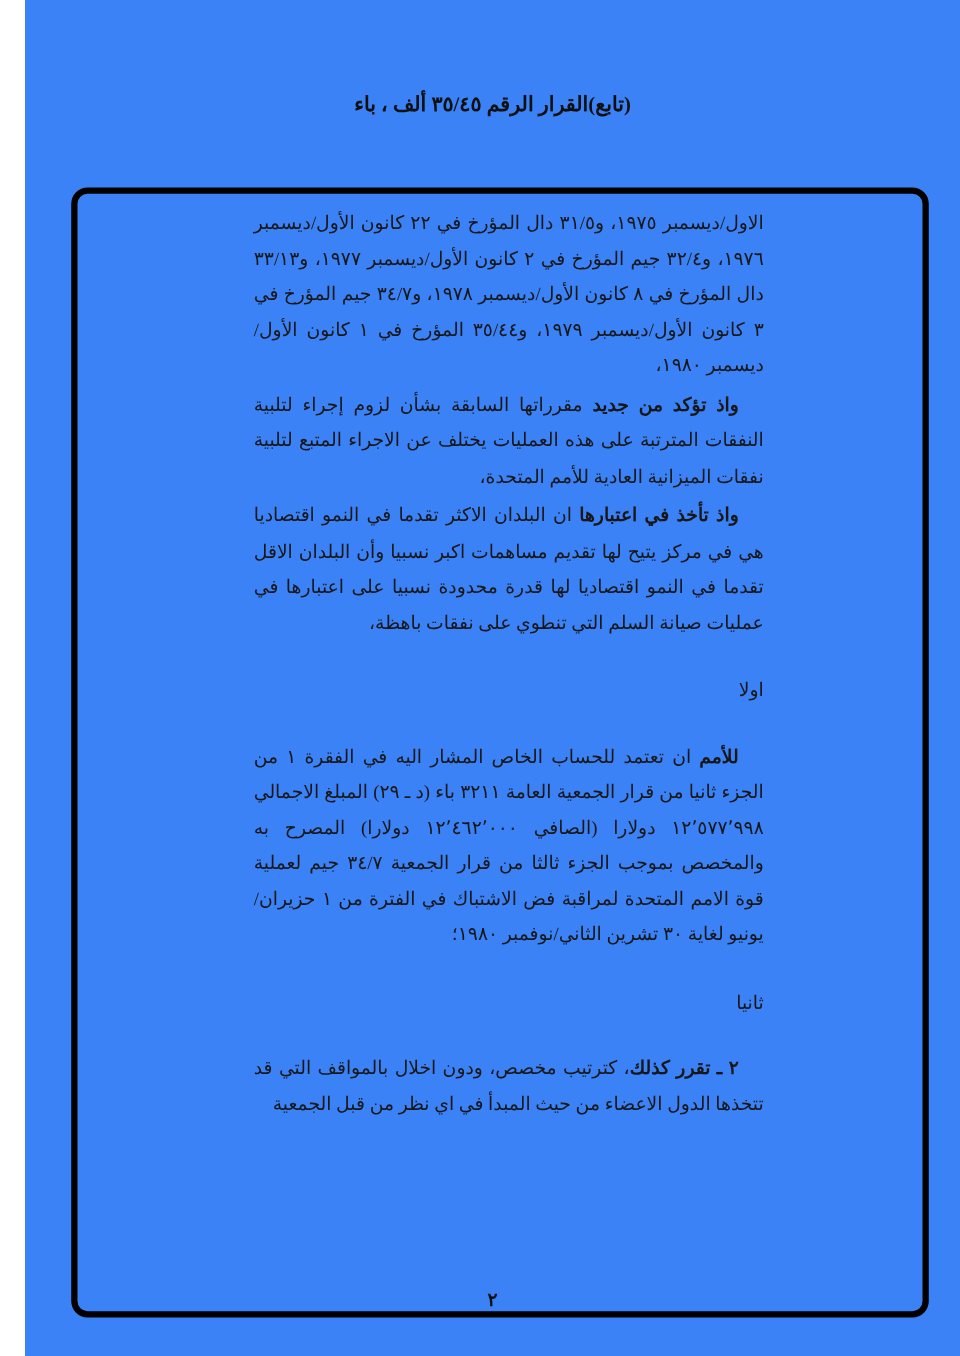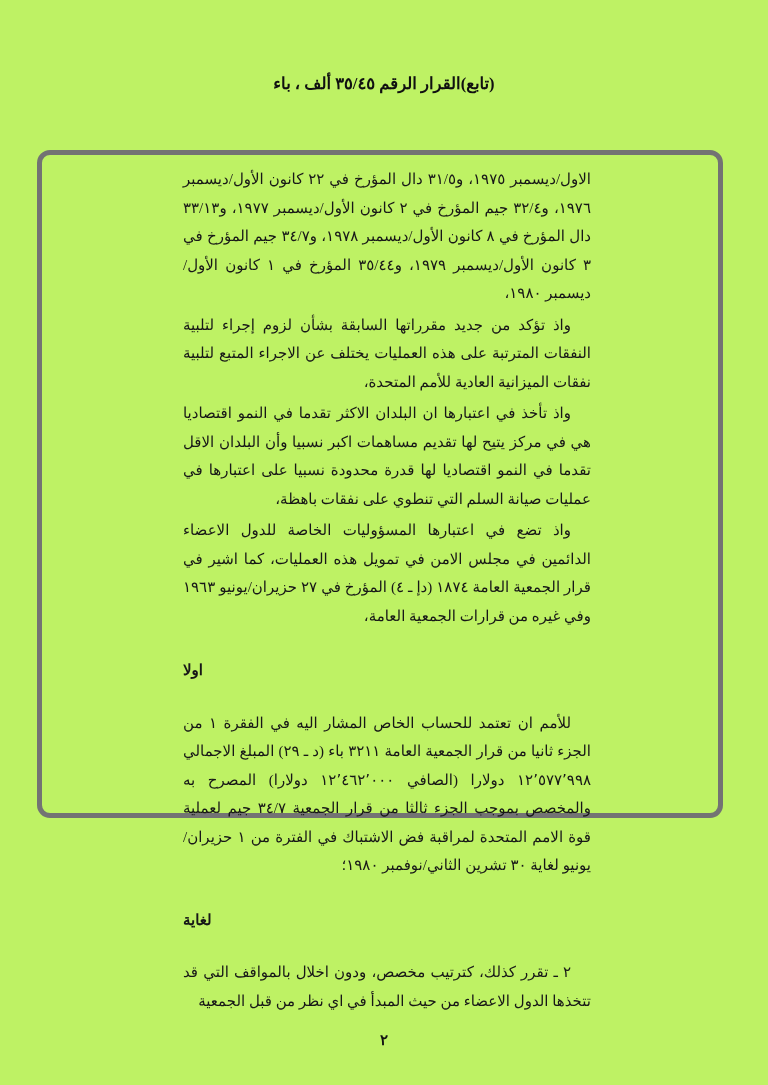--- a/index.html
+++ b/index.html
@@ -7,21 +7,22 @@
   body {
     background: #ffffff;
     font-family: "Liberation Serif", "DejaVu Serif", serif;
     color: #151515;
     position: relative;
     overflow: hidden;
   }
   .screen {
     position: absolute;
     inset: 0;
-    background: #bef264;
+    background: #3b82f6;
+    margin-left: 20px;
   }
   
   .doc-header {
     position: absolute;
     top: 74px;
     left: 0;
     right: 0;
     text-align: center;
     direction: rtl;
   }
@@ -36,46 +37,46 @@
     font-size: 9px;
     color: #2a2a2a;
     white-space: nowrap;
   }
   
   .green-box {
     position: absolute;
     left: 37px;
     top: 150px;
     width: 686px;
-    height: 668px;
-    border: 5px solid #737373;
+    height: 904px;
+    border: 5px solid #000000;
     border-radius: 13px;
     background: transparent;
   }
   
   .text-col {
     position: absolute;
     top: 10px;
     right: 127px;
     width: 408px;
     direction: rtl;
     text-align: justify;
     font-size: 15px;
     line-height: 28.5px;
     color: #171717;
   }
   p.para {
     text-indent: 20px;
     margin-bottom: 3px;
   }
   p.para.no-indent { text-indent: 0; }
-  p.para strong { font-weight: 400; }
+  p.para strong { font-weight: 700; }
   .section-heading {
-    text-align: left;
-    font-weight: 700;
+    text-align: right;
+    font-weight: 400;
     font-size: 15px;
     margin-top: 26px;
     margin-bottom: 24px;
     text-indent: 0;
   }
   
   .page-number {
     position: absolute;
     top: 1031px;
     left: 0;
@@ -103,31 +104,28 @@
       </p>
 
       <p class="para">
         <strong>واذ تؤكد من جديد</strong><span> مقرراتها السابقة بشأن لزوم إجراء لتلبية النفقات المترتبة على هذه العمليات يختلف عن الاجراء المتبع لتلبية نفقات الميزانية العادية للأمم المتحدة،</span>
       </p>
 
       <p class="para">
         <strong>واذ تأخذ في اعتبارها</strong><span> ان البلدان الاكثر تقدما في النمو اقتصاديا هي في مركز يتيح لها تقديم مساهمات اكبر نسبيا وأن البلدان الاقل تقدما في النمو اقتصاديا لها قدرة محدودة نسبيا على اعتبارها في عمليات صيانة السلم التي تنطوي على نفقات باهظة،</span>
       </p>
 
-      <p class="para">
-        <strong>واذ تضع في اعتبارها</strong><span> المسؤوليات الخاصة للدول الاعضاء الدائمين في مجلس الامن في تمويل هذه العمليات، كما اشير في قرار الجمعية العامة ١٨٧٤ (دإ ـ ٤) المؤرخ في ٢٧ حزيران/يونيو ١٩٦٣ وفي غيره من قرارات الجمعية العامة،</span>
-      </p>
 
       <p class="section-heading">اولا</p>
 
       <p class="para">
         <strong>للأمم</strong><span> ان تعتمد للحساب الخاص المشار اليه في الفقرة ١ من الجزء ثانيا من قرار الجمعية العامة ٣٢١١ باء (د ـ ٢٩) المبلغ الاجمالي ١٢٬٥٧٧٬٩٩٨ دولارا (الصافي ١٢٬٤٦٢٬٠٠٠ دولارا) المصرح به والمخصص بموجب الجزء ثالثا من قرار الجمعية ٣٤/٧ جيم لعملية قوة الامم المتحدة لمراقبة فض الاشتباك في الفترة من ١ حزيران/يونيو لغاية ٣٠ تشرين الثاني/نوفمبر ١٩٨٠؛</span>
       </p>
 
-      <p class="section-heading">لغاية</p>
+      <p class="section-heading">ثانيا</p>
 
 
       <p class="para">
         <strong>٢ ـ تقرر كذلك</strong><span>، كترتيب مخصص، ودون اخلال بالمواقف التي قد تتخذها الدول الاعضاء من حيث المبدأ في اي نظر من قبل الجمعية</span>
       </p>
 
     </div>
   </div>
 
   <div class="page-number">٢</div>

